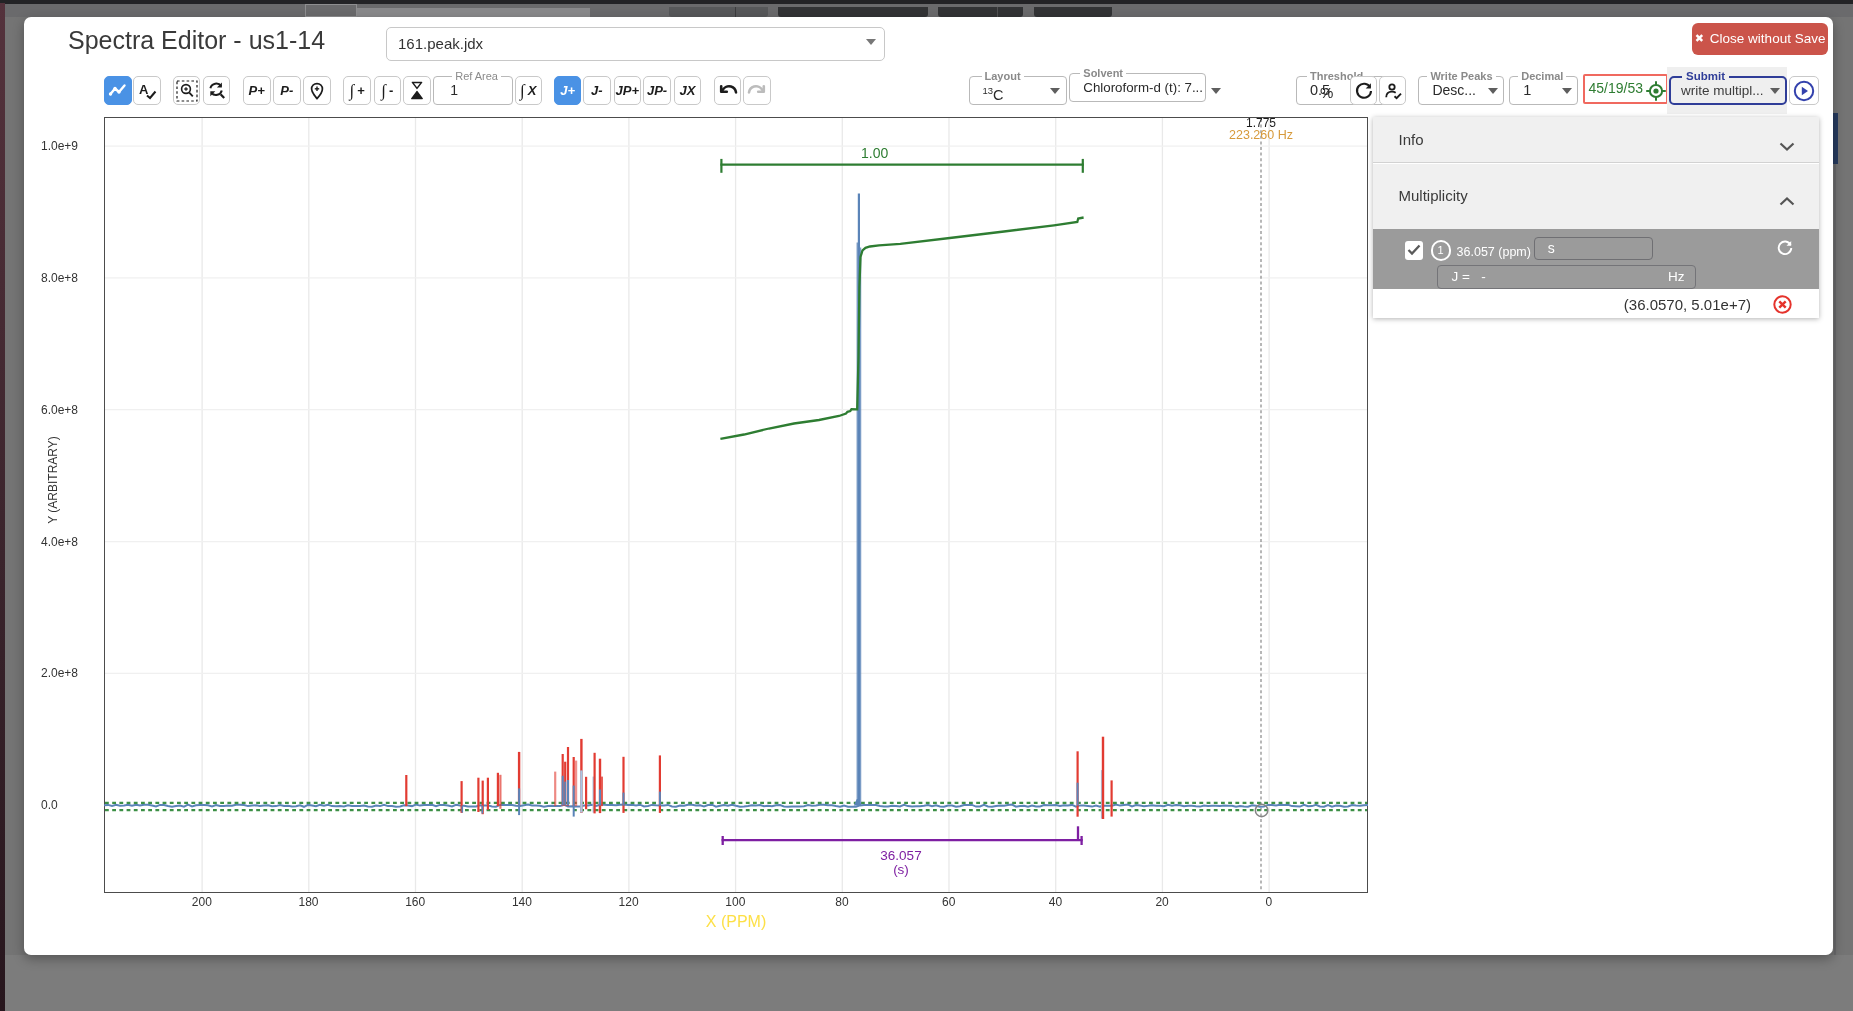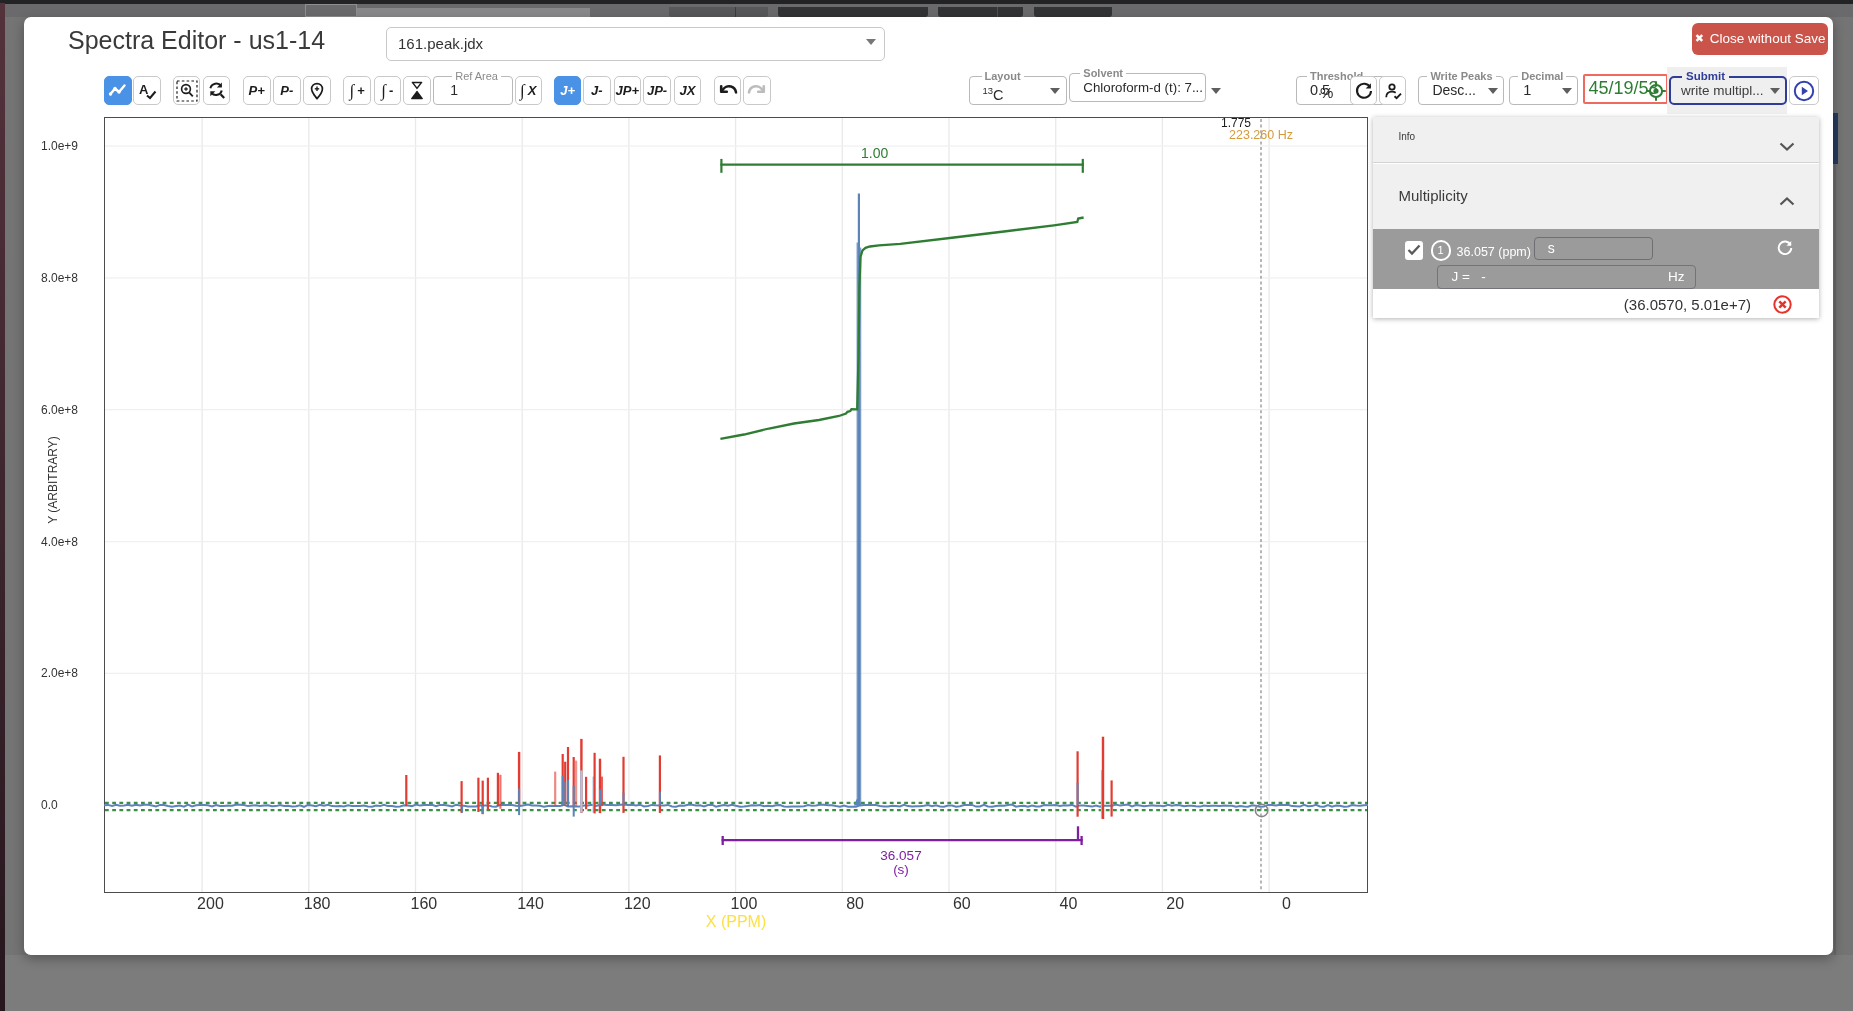--- a/index.html
+++ b/index.html
@@ -1,21 +1,21 @@
 <!DOCTYPE html>
 <html><head><meta charset="utf-8"><style>
 *{margin:0;padding:0;box-sizing:border-box;font-family:"Liberation Sans",sans-serif}
 html,body{width:1853px;height:1011px;overflow:hidden;background:#747474;position:relative}
 .a{position:absolute}
 .tb{position:absolute;width:27.5px;height:29px;border:1px solid #c9c9c9;border-radius:5px;background:#fff;display:flex;align-items:center;justify-content:center;font-weight:bold;font-style:italic;font-size:13px;color:#1c1c1c}
 .fs{position:absolute;height:29px;border:1px solid #b9b9b9;border-radius:4px;background:#fff}
 .fl{position:absolute;top:-6px;font-size:11px;line-height:11px;color:#8a8a8a;background:#fff;padding:0 3px;font-weight:bold}
 .fv{position:absolute;top:0;left:13px;height:27px;line-height:27px;font-size:14.5px;color:#2a2a2a;white-space:nowrap}
 .car{position:absolute;width:0;height:0;border-left:5.5px solid transparent;border-right:5.5px solid transparent;border-top:6.5px solid #5e5e5e}
-.xl{position:absolute;width:44px;text-align:right;font-size:16px;color:#333}
+.xl{position:absolute;width:44px;text-align:center;font-size:12px;color:#333}
 .yl{position:absolute;width:60px;font-size:12px;color:#333}
 </style></head><body>
 
 <div class="a" style="left:0;top:0;width:1853px;height:3.5px;background:#232326"></div>
 <div class="a" style="left:0;top:3.5px;width:1853px;height:13.7px;background:#6a6a6c"></div>
 <div class="a" style="left:305px;top:4px;width:52px;height:13px;border:1.5px solid #8e8e90"></div>
 <div class="a" style="left:357px;top:8px;width:233px;height:9px;background:#89898b"></div>
 <div class="a" style="left:669px;top:7px;width:99px;height:10px;background:#57585a;border-radius:0 0 3px 3px"></div>
 <div class="a" style="left:735px;top:7px;width:1px;height:10px;background:#3c3c3e"></div>
 <div class="a" style="left:778px;top:7px;width:150px;height:10px;background:#323335;border-radius:0 0 3px 3px"></div>
@@ -148,21 +148,21 @@
     <span class="fl" style="left:8px">Write Peaks</span>
     <span class="fv" style="left:13px;font-size:14px">Desc...</span>
   </div>
 <div class="car" style="left:1487.5px;top:88px"></div>
 <div class="fs" style="left:1509.2px;top:76.2px;width:69.3px">
     <span class="fl" style="left:8px">Decimal</span>
     <span class="fv" style="left:13px;font-size:14.5px">1</span>
   </div>
 <div class="car" style="left:1561.5px;top:88px"></div>
 <div class="a" style="left:1583.3px;top:74.3px;width:84.9px;height:30px;border:2px solid #f0695f;border-radius:2px;background:#fff"></div>
-<div class="a" style="left:1588.5px;top:74.3px;height:30px;line-height:29px;font-size:18px;color:#2e7d32">45/19/53</div>
+<div class="a" style="left:1588.5px;top:74.3px;height:30px;line-height:29px;font-size:14px;color:#2e7d32">45/19/53</div>
 <div class="a" style="left:1645px;top:80px"><svg width="22" height="22" viewBox="0 0 22 22">
       <circle cx="11" cy="11" r="6.1" fill="none" stroke="#2e7d32" stroke-width="2"></circle>
       <circle cx="11" cy="11" r="2.6" fill="#2e7d32"></circle>
       <line x1="11" y1="1.2" x2="11" y2="5.4" stroke="#2e7d32" stroke-width="2"></line>
       <line x1="11" y1="16.6" x2="11" y2="20.8" stroke="#2e7d32" stroke-width="2"></line>
       <line x1="1.2" y1="11" x2="5.4" y2="11" stroke="#2e7d32" stroke-width="2"></line>
       <line x1="16.6" y1="11" x2="20.8" y2="11" stroke="#2e7d32" stroke-width="2"></line>
     </svg></div>
 <div class="a" style="left:1667.2px;top:67px;width:119.9px;height:47.4px;background:#efefef"></div>
 <div class="a" style="left:1669.3px;top:76.4px;width:117.3px;height:28.8px;border:2.5px solid #2f3d98;border-radius:5px"></div>
@@ -244,21 +244,21 @@
 <path d="M616.4,321.8 L640,317.5 L665,311.5 L690,306.5 L715,303 L735,299 L742,296.5 L743.5,294.8 L746.3,294 L747.5,292.2 L753.2,292.4 L754.5,240 L755.4,170 L756.5,140 L758.5,133.5 L761.5,130.8 L766,129.5 L775,128.3 L796.3,126.8 L850,120.5 L900,114.5 L950,108.3 L973.3,105 L974.2,101.5 L979.6,100.5" fill="none" stroke="#2e7d32" stroke-width="2.3"></path>
 <line x1="616.4" y1="47.7" x2="979.8" y2="47.7" stroke="#2e7d32" stroke-width="2.2"></line>
     <line x1="617.4" y1="41.9" x2="617.4" y2="55.8" stroke="#2e7d32" stroke-width="2.2"></line>
     <line x1="978.8" y1="41.9" x2="978.8" y2="55.8" stroke="#2e7d32" stroke-width="2.2"></line>
 <line x1="617.6" y1="723.1" x2="978.7" y2="723.1" stroke="#7e1fa2" stroke-width="2.3"></line>
     <line x1="618.7" y1="719" x2="618.7" y2="728" stroke="#7e1fa2" stroke-width="2.3"></line>
     <line x1="977.6" y1="719" x2="977.6" y2="728" stroke="#7e1fa2" stroke-width="2.3"></line>
     <line x1="974" y1="709.3" x2="974" y2="723.1" stroke="#7e1fa2" stroke-width="2.3"></line>
 <circle cx="1157.6" cy="693.4" r="6.2" fill="none" stroke="#858585" stroke-width="1.6"></circle>
 </svg>
-<div class="a" style="left:1221px;top:116.3px;width:80px;text-align:left;font-size:12px;color:#1c1c1c">1.775</div>
+<div class="a" style="left:1221px;top:116.3px;width:80px;text-align:center;font-size:12px;color:#1c1c1c">1.775</div>
 <div class="a" style="left:1211px;top:128.3px;width:100px;text-align:center;font-size:12.5px;color:#d79a3b">223.260 Hz</div>
 <div class="a" style="left:861px;top:145.3px;width:80px;font-size:14px;color:#2e7d32">1.00</div>
 <div class="a" style="left:861px;top:848px;width:80px;text-align:center;font-size:13.5px;color:#7e1fa2">36.057</div>
 <div class="a" style="left:861px;top:861.5px;width:80px;text-align:center;font-size:13.5px;color:#7e1fa2">(s)</div>
 <div class="yl" style="left:41px;top:139.0px">1.0e+9</div>
 <div class="yl" style="left:41px;top:270.8px">8.0e+8</div>
 <div class="yl" style="left:41px;top:402.6px">6.0e+8</div>
 <div class="yl" style="left:41px;top:534.5px">4.0e+8</div>
 <div class="yl" style="left:41px;top:666.3px">2.0e+8</div>
 <div class="yl" style="left:41px;top:798.1px">0.0</div>
@@ -270,21 +270,21 @@
 <div class="xl" style="left:713.3px;top:895px">100</div>
 <div class="xl" style="left:820.0px;top:895px">80</div>
 <div class="xl" style="left:926.7px;top:895px">60</div>
 <div class="xl" style="left:1033.4px;top:895px">40</div>
 <div class="xl" style="left:1140.1px;top:895px">20</div>
 <div class="xl" style="left:1246.8px;top:895px">0</div>
 <div class="a" style="left:676px;top:913px;width:120px;text-align:center;font-size:16px;color:#fde047">X (PPM)</div>
 <div class="a" style="left:-3px;top:473px;width:111px;text-align:center;font-size:12px;color:#333;transform:rotate(-90deg)">Y (ARBITRARY)</div>
 <div class="a" style="left:1372.5px;top:117.4px;width:446.5px;height:201px;background:#fff;box-shadow:0 1px 5px rgba(0,0,0,.3)"></div>
 <div class="a" style="left:1372.5px;top:117.4px;width:446.5px;height:45.2px;background:#f0f0f0;border-bottom:1px solid #d2d2d2"></div>
-<div class="a" style="left:1398.5px;top:131px;font-size:10px;color:#3a3a3a">Info</div>
+<div class="a" style="left:1398.5px;top:131px;font-size:15px;color:#3a3a3a">Info</div>
 <div class="a" style="left:1779px;top:136.5px"><svg width="16" height="9" viewBox="0 0 16 9">
       <polyline points="1.5,1.5 8,7.5 14.5,1.5" fill="none" stroke="#555" stroke-width="2.2"></polyline>
     </svg></div>
 <div class="a" style="left:1372.5px;top:163.6px;width:446.5px;height:65px;background:#f0f0f0"></div>
 <div class="a" style="left:1398.5px;top:187px;font-size:15px;color:#3a3a3a">Multiplicity</div>
 <div class="a" style="left:1779px;top:191.5px"><svg width="16" height="9" viewBox="0 0 16 9">
       <polyline points="1.5,7.5 8,1.5 14.5,7.5" fill="none" stroke="#555" stroke-width="2.2"></polyline>
     </svg></div>
 <div class="a" style="left:1372.5px;top:228.6px;width:446.5px;height:60.8px;background:#9b9b9b"></div>
 <div class="a" style="left:1405px;top:241.3px;width:18.3px;height:18.3px;background:#fff;border-radius:3px;display:flex;align-items:center;justify-content:center">

